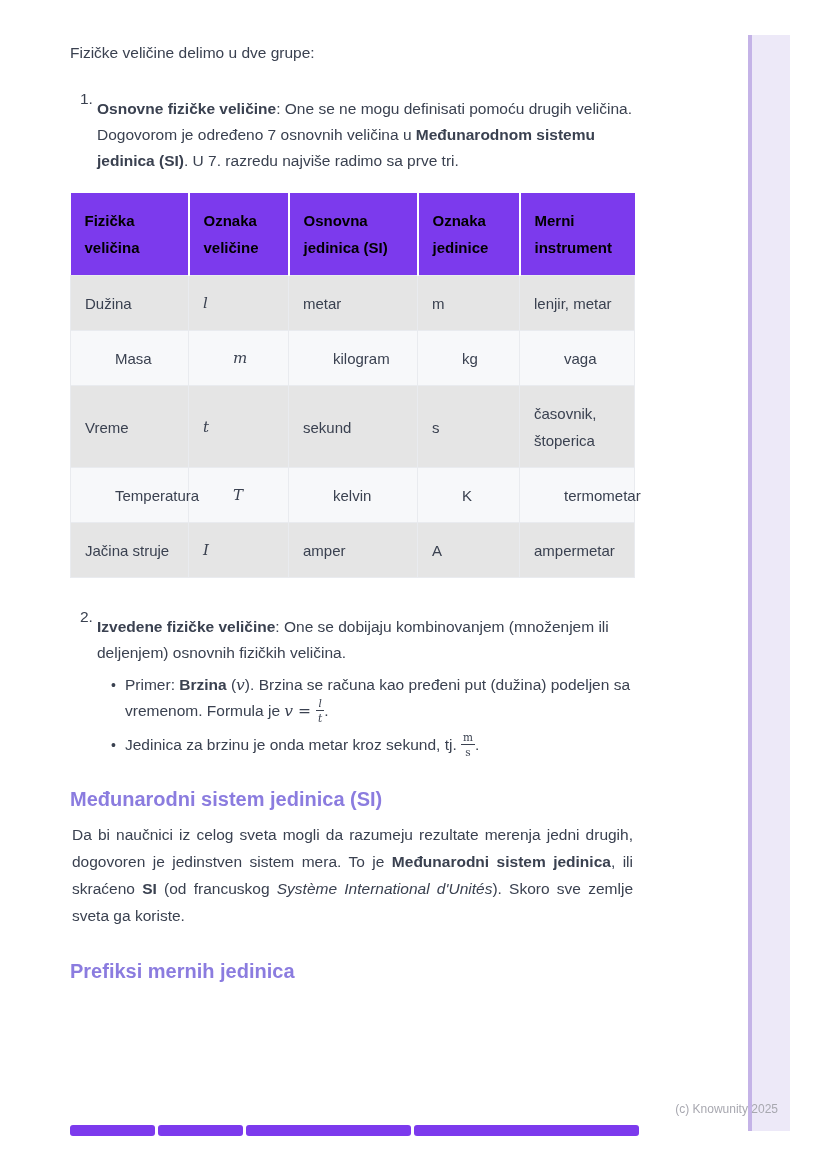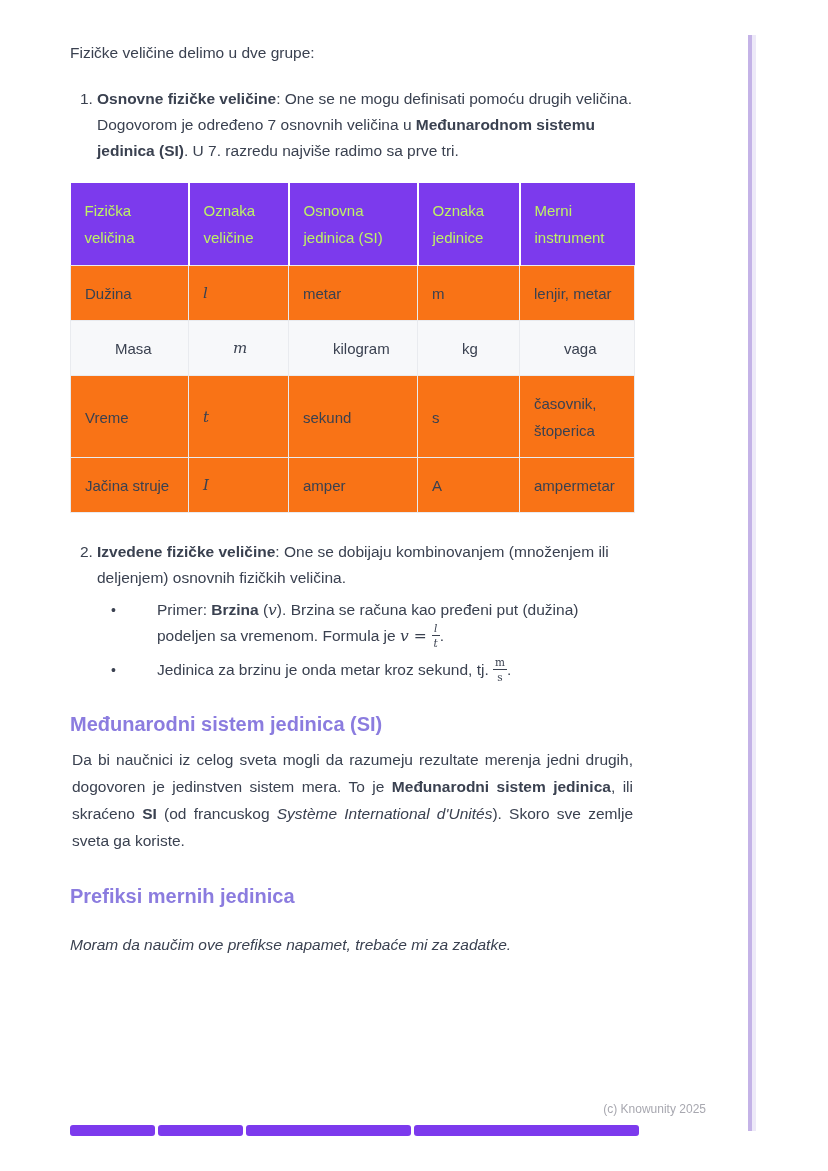--- a/index.html
+++ b/index.html
@@ -11,50 +11,50 @@
     --footer-text:#A8A8B0;
     --strip-fill:#EDE9F8;
     --strip-border:#C4B3E7;
   }
   *{box-sizing:border-box;}
   html,body{margin:0;padding:0;}
   body{
     width:828px;height:1171px;background:#ffffff;
     font-family:"Liberation Sans",sans-serif;color:var(--text);
   }
-  .page{position:relative;width:756px;height:1171px;overflow:hidden;background:#fff;}
+  .page{position:relative;width:828px;height:1171px;overflow:hidden;background:#fff;}
   .content{position:absolute;left:70px;top:0;width:565px;}
 
   .intro{margin:40px 0 0;font-size:15.5px;line-height:26px;}
 
   .num-item{display:flex;margin-top:20px;font-size:15.5px;line-height:26px;padding-left:10px;}
   .li-num{flex:0 0 17px;}
-  .li-body{flex:1;}
+  .li-body{flex:1;margin-top:10px;}
 
   .bullet{display:flex;font-size:15.5px;line-height:26px;padding-left:41px;margin-top:6px;}
   .bullet-marker{flex:0 0 14px;font-size:14px;}
-  .bullet-body{flex:1;margin-left:32px;}
+  .bullet-body{flex:1;}
 
   table.si-table{
     margin-top:19px;border-collapse:collapse;table-layout:fixed;width:564px;
     font-size:15px;
   }
   table.si-table col.c1{width:118px;}
   table.si-table col.c2{width:100px;}
   table.si-table col.c3{width:129px;}
   table.si-table col.c4{width:102px;}
   table.si-table col.c5{width:115px;}
   table.si-table th{
-    background:var(--accent);color:#bef264;font-weight:normal;text-align:left;
+    background:var(--accent);color:#000000;font-weight:bold;text-align:left;
     padding:14px 12px 14px 14px;line-height:27px;vertical-align:middle;
   }
   table.si-table th + th{border-left:2px solid #ffffff;}
   table.si-table td{
     padding:14px 12px 13px 14px;line-height:27px;vertical-align:middle;
-    border:1px solid var(--table-border);background:#f97316;
+    border:1px solid var(--table-border);background:#e5e5e5;
   }
   table.si-table tr.alt td{background:var(--row-alt);padding-left:44px;}
 
   .math-var{font-family:"DejaVu Serif",serif;font-style:italic;}
   .frac{
     display:inline-block;vertical-align:-0.5em;text-align:center;
     font-family:"DejaVu Serif",serif;font-size:10.5px;line-height:1;
   }
   .frac .fr-num{display:block;padding:0 2px 1.5px;}
   .frac .fr-den{display:block;border-top:1px solid currentColor;padding:1.5px 2px 0;}
@@ -135,20 +135,27 @@
           <td>kg</td>
           <td>vaga</td>
         </tr>
         <tr>
           <td>Vreme</td>
           <td class="math-var">t</td>
           <td>sekund</td>
           <td>s</td>
           <td>časovnik, štoperica</td>
         </tr>
+        <tr class="alt">
+          <td>Temperatura</td>
+          <td class="math-var">T</td>
+          <td>kelvin</td>
+          <td>K</td>
+          <td>termometar</td>
+        </tr>
         <tr>
           <td>Jačina struje</td>
           <td class="math-var">I</td>
           <td>amper</td>
           <td>A</td>
           <td>ampermetar</td>
         </tr>
       </tbody>
     </table>
 
@@ -165,21 +172,20 @@
     <div class="bullet" style="margin-top:8px;">
       <span class="bullet-marker">•</span>
       <span class="bullet-body"><span>Jedinica za brzinu je onda metar kroz sekund, tj. </span><span class="frac"><span class="fr-num">m</span><span class="fr-den">s</span></span><span>.</span></span>
     </div>
 
     <h2 class="sec-heading">Međunarodni sistem jedinica (SI)</h2>
     <p class="section-p"><span>Da bi naučnici iz celog sveta mogli da razumeju rezultate merenja jedni drugih, dogovoren je jedinstven sistem mera. To je </span><b>Međunarodni sistem jedinica</b><span>, ili skraćeno </span><b>SI</b><span> (od francuskog </span><i>Système International d'Unités</i><span>). Skoro sve zemlje sveta ga koriste.</span></p>
 
     <h2 class="sec-heading second">Prefiksi mernih jedinica</h2>
 
-    <p class="note">Moram da naučim ove prefikse napamet, trebaće mi za zadatke.</p>
   </div>
 
   <div class="footer-copyright">(c) Knowunity 2025</div>
 
   <div class="page-edge-strip"></div>
 
   <div class="partial-table-bar">
     <div class="seg s1"></div>
     <div class="seg s2"></div>
     <div class="seg s3"></div>

